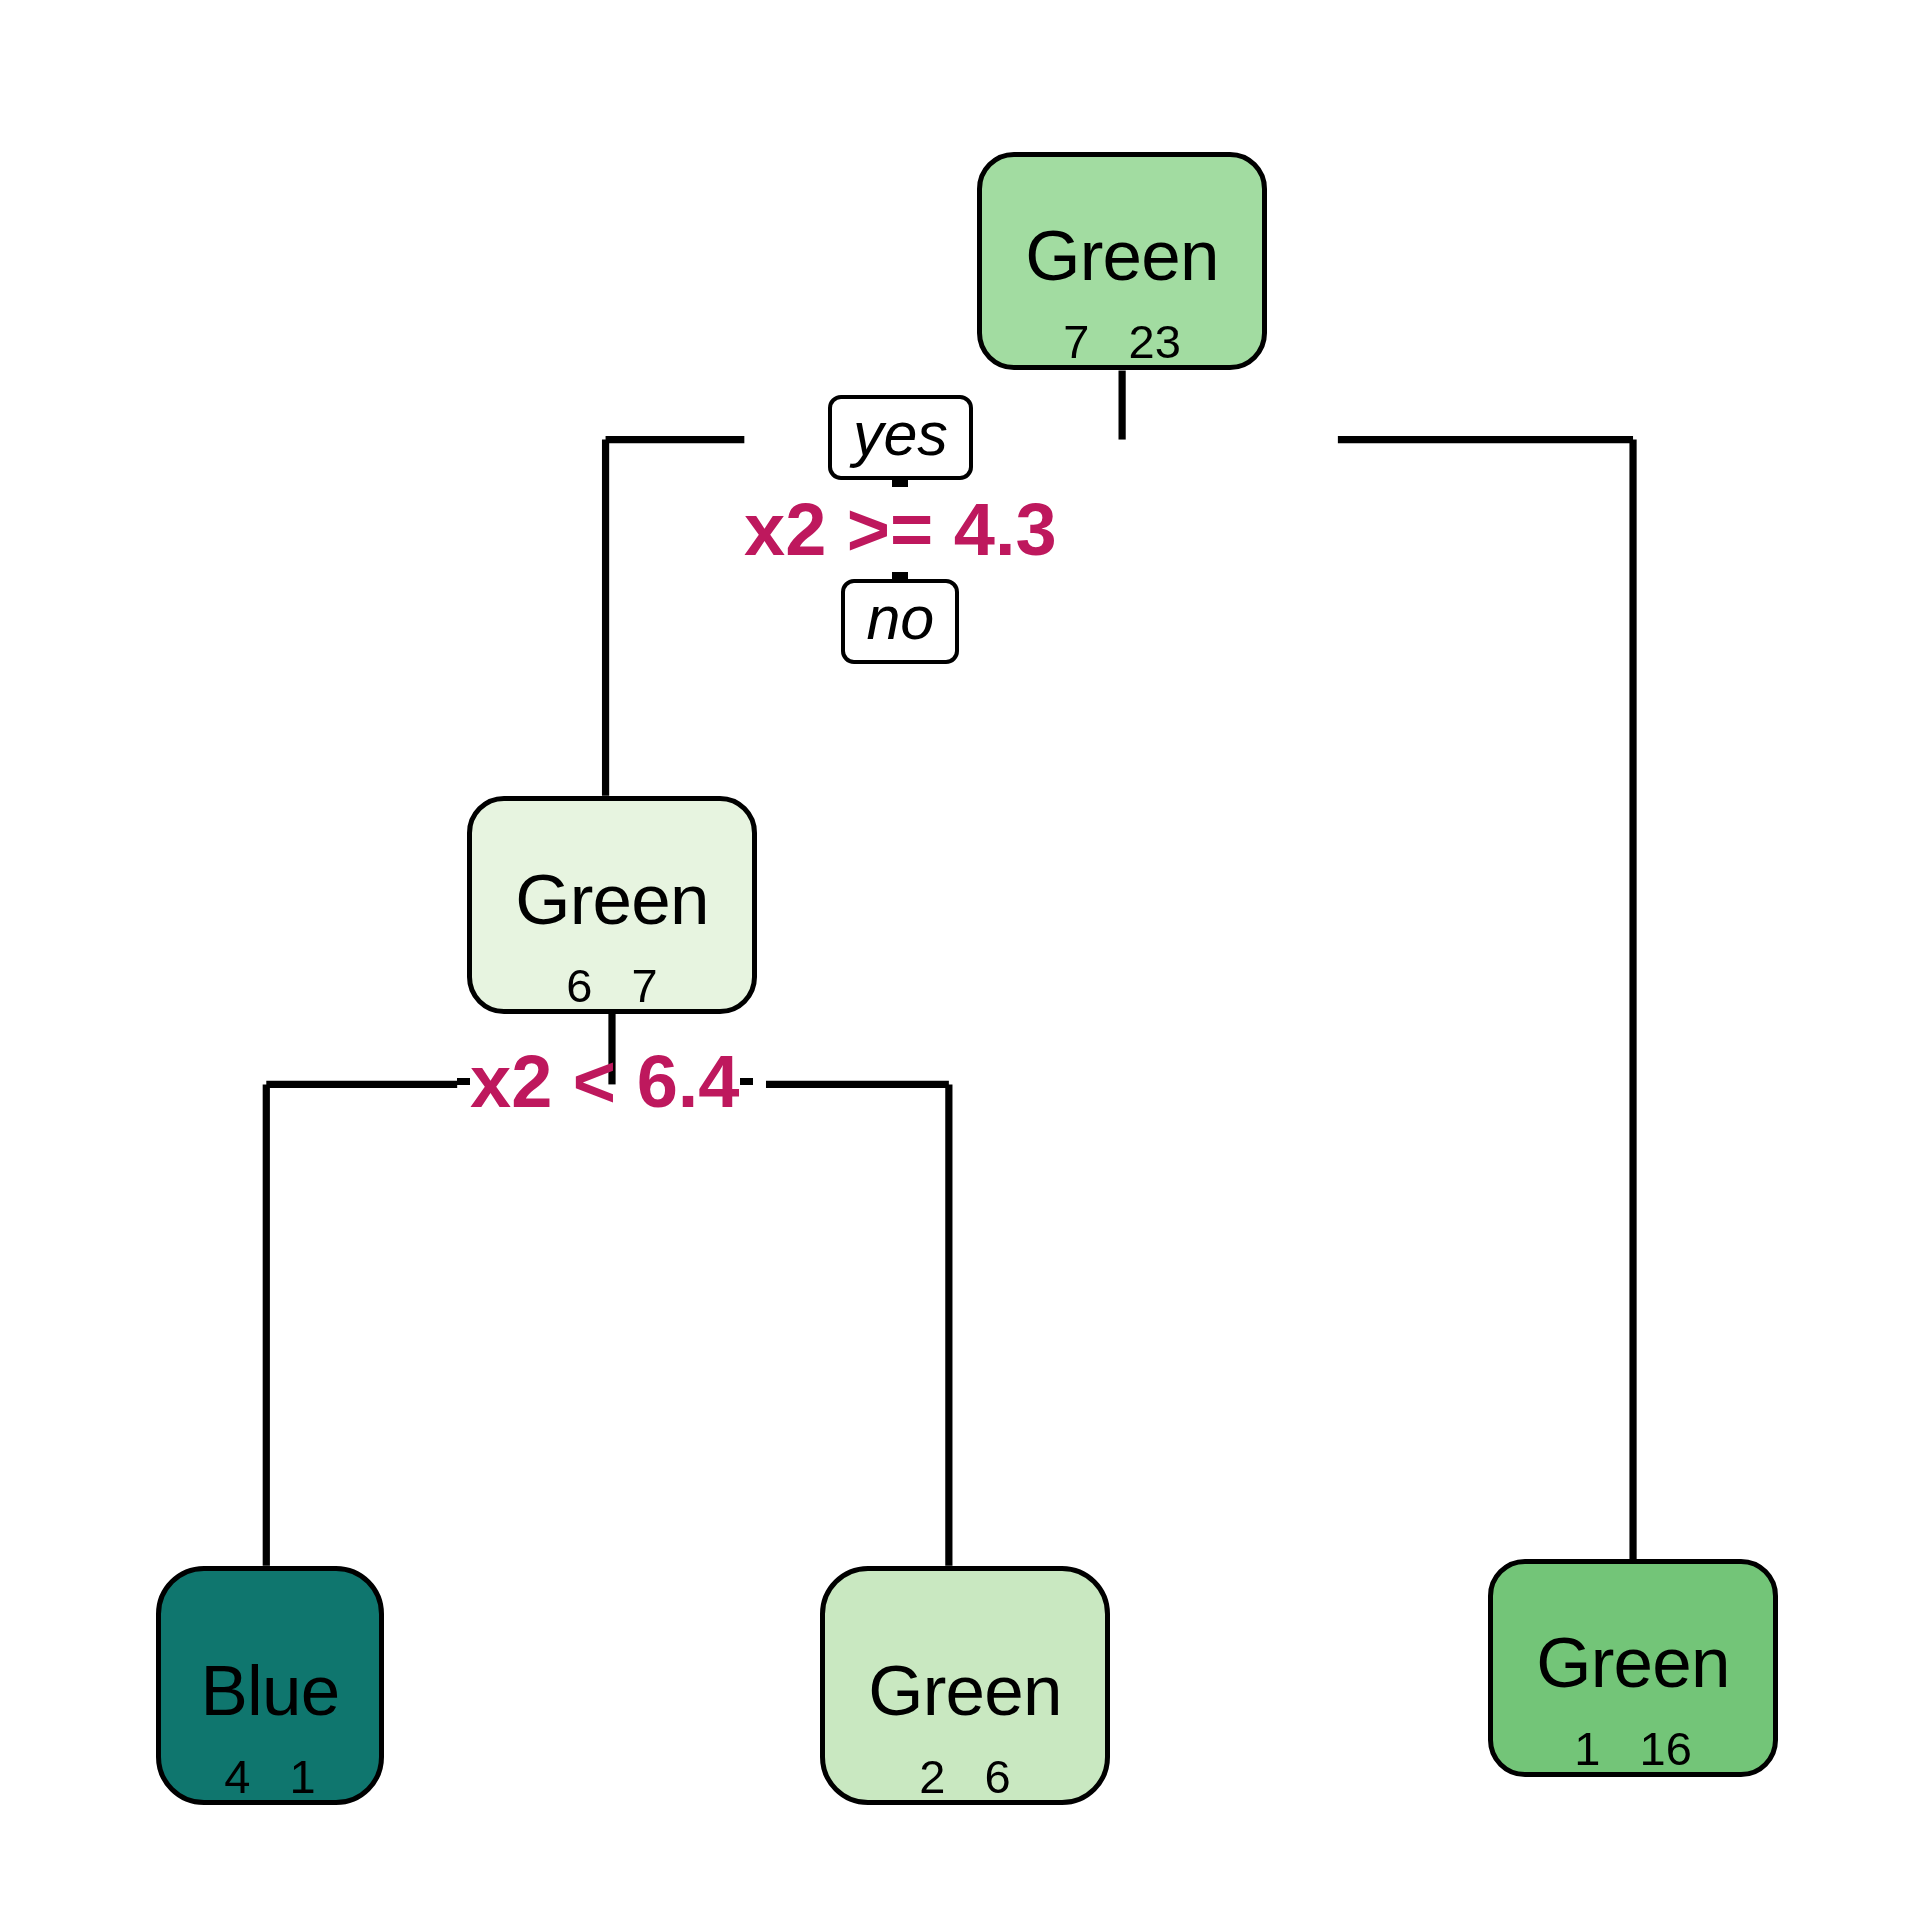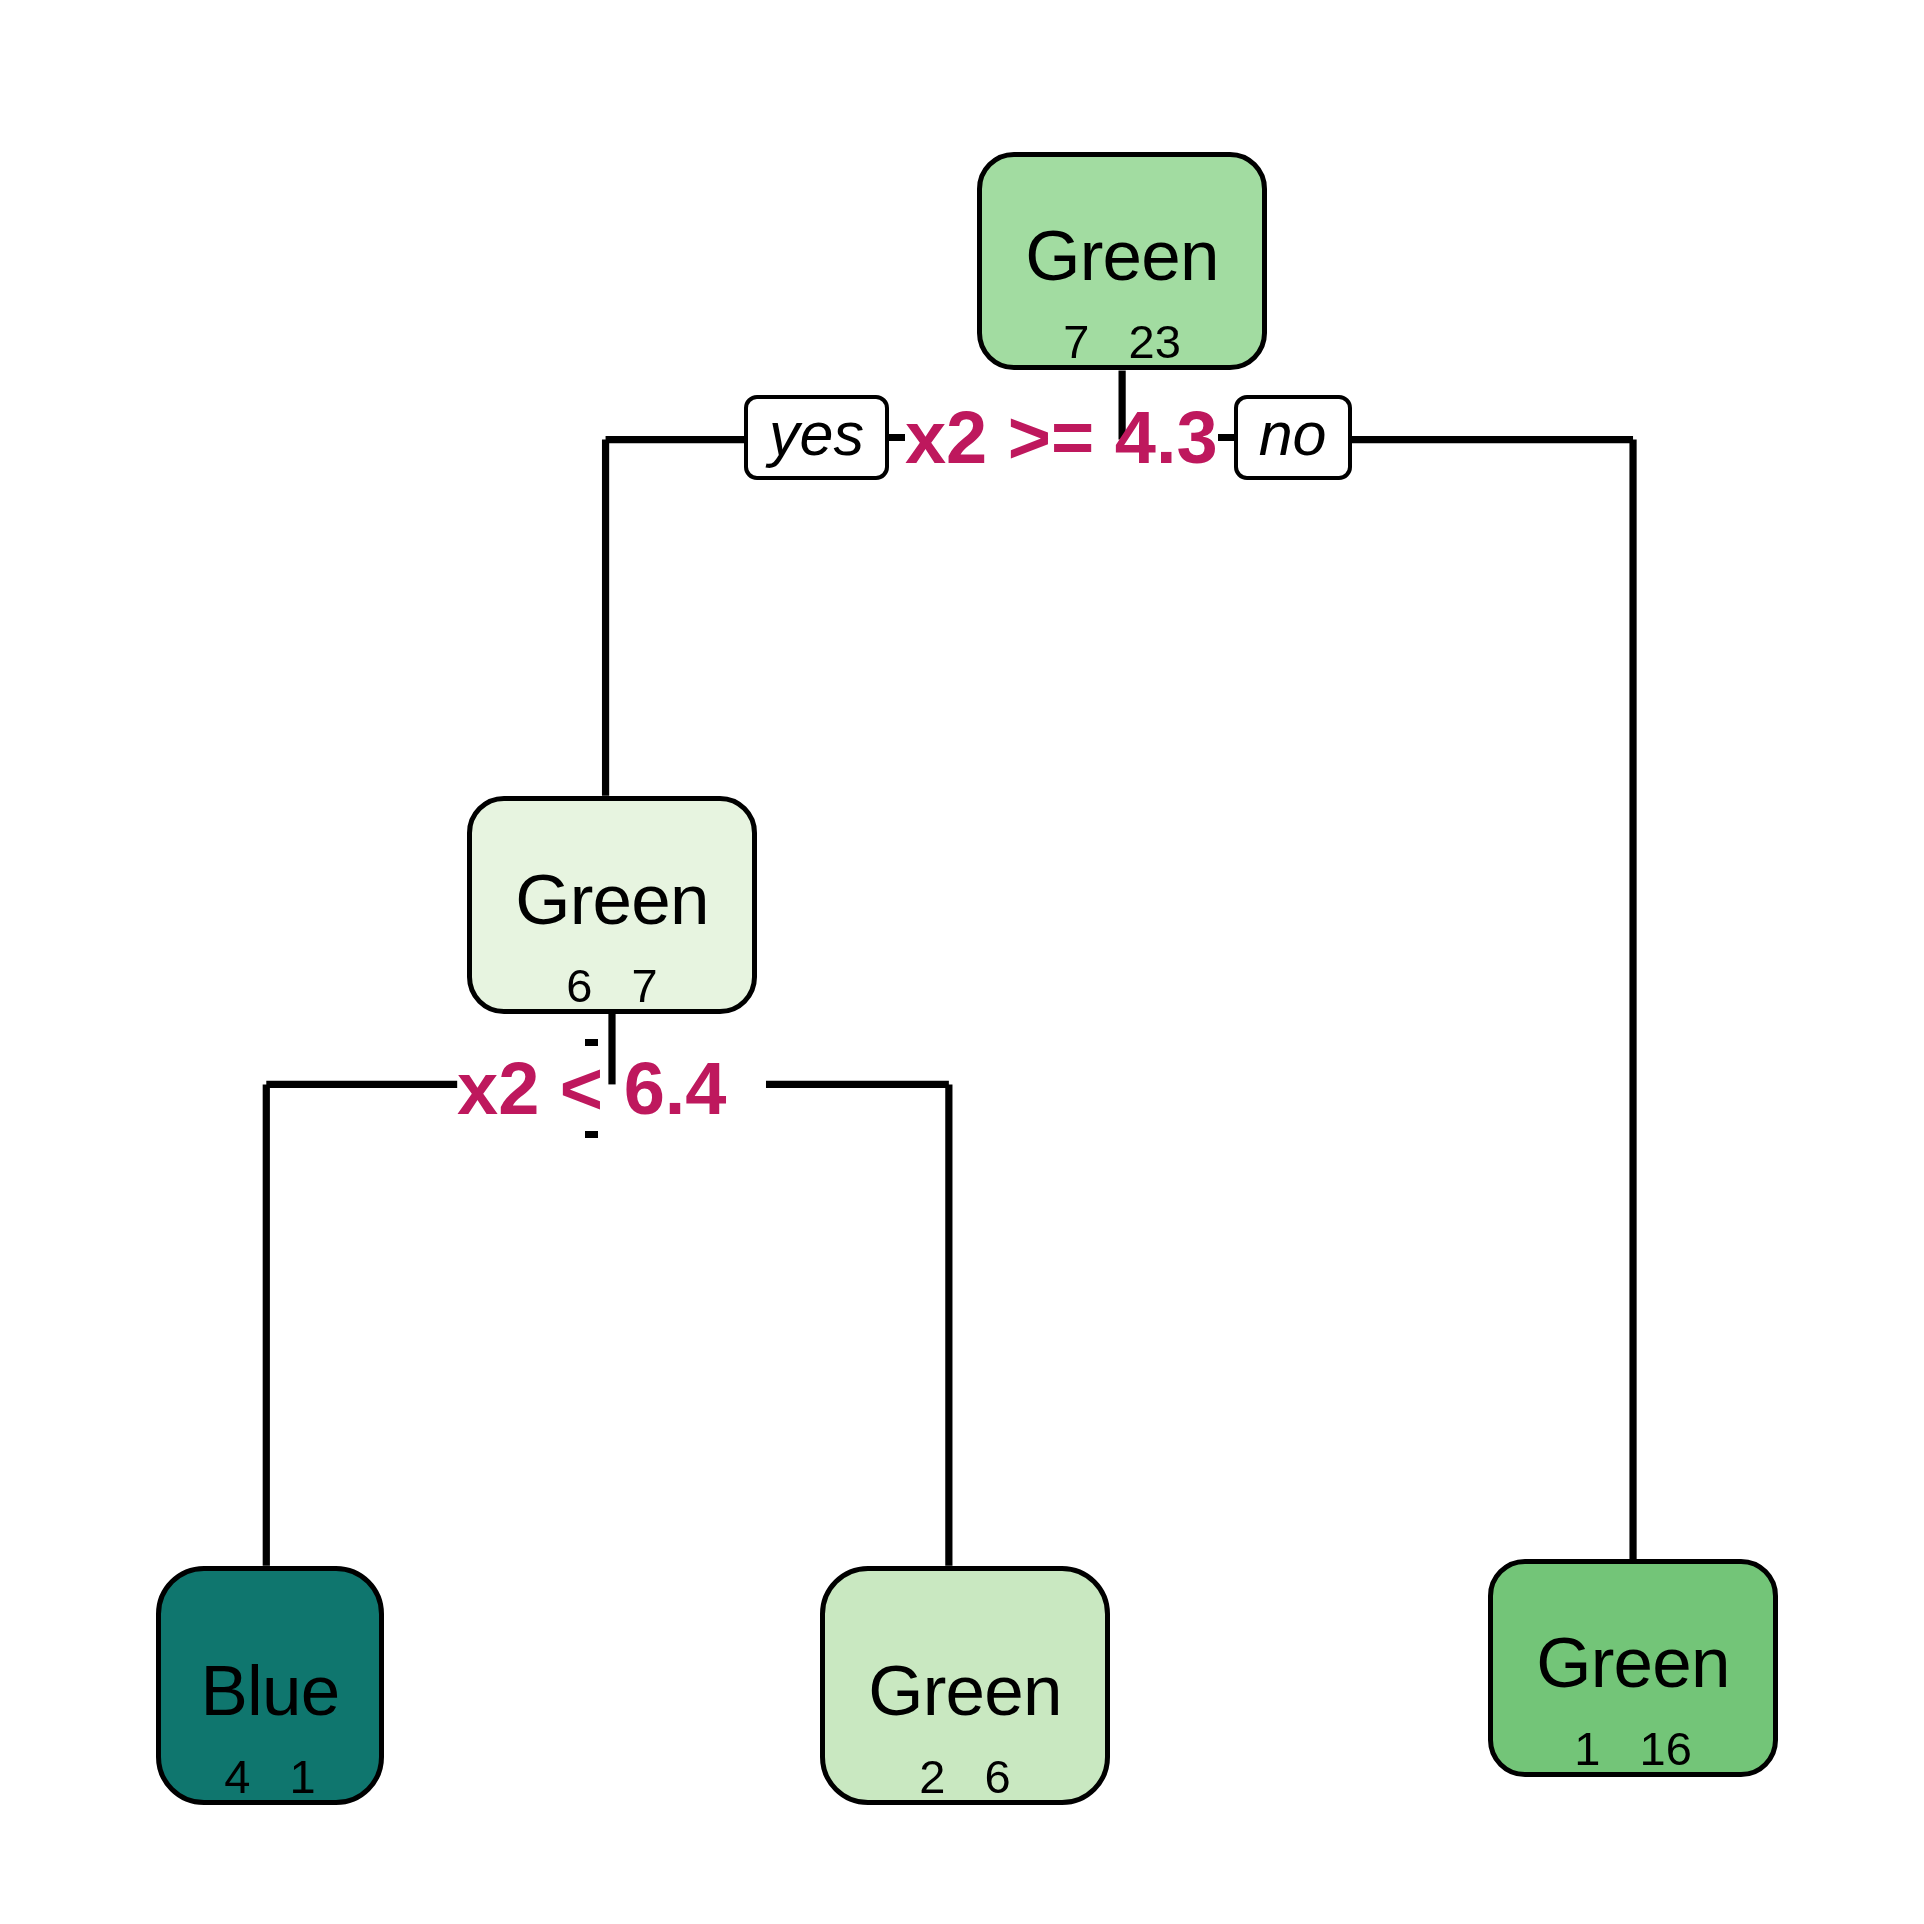--- a/index.html
+++ b/index.html
@@ -115,36 +115,36 @@
     <line x1="955" y1="1352" x2="1183" y2="1352" stroke="#000" stroke-width="9"></line>
     <line x1="1183" y1="1352" x2="1183" y2="1952" stroke="#000" stroke-width="9"></line>
   </svg>
 
   <div class="node" id="node-root" style="background:#a2dca1">
     <div class="node-label">Green</div>
     <div class="node-counts">7   23</div>
   </div>
 
   <div class="abs" id="split-root" style="left:744px; top:395px;">
-    <div style="display:flex; align-items:center; gap:0;">
+    <div style="display:flex; align-items:center; gap:0;flex-direction:column;">
       <div class="branch-box">yes</div>
       <div style="width:16px; height:7.2px; background:#000;"></div>
       <div class="split-text">x2 &gt;= 4.3</div>
       <div style="width:16px; height:7.2px; background:#000;"></div>
       <div class="branch-box">no</div>
     </div>
   </div>
 
   <div class="node" id="node-internal-1" style="background:#e7f4e0">
     <div class="node-label">Green</div>
     <div class="node-counts">6   7</div>
   </div>
 
   <div class="abs" style="left:457px; top:1039px;">
-    <div style="display:flex; align-items:center; gap:0;flex-direction:column;">
+    <div style="display:flex; align-items:center; gap:0;">
       <div style="width:13px; height:7.2px; background:#000;"></div>
       <div class="split-text">x2 &lt; 6.4</div>
       <div style="width:13px; height:7.2px; background:#000;"></div>
     </div>
   </div>
 
   <div class="node" id="node-leaf-blue" style="background:#0f766e">
     <div class="node-label">Blue</div>
     <div class="node-counts">4   1</div>
   </div>

